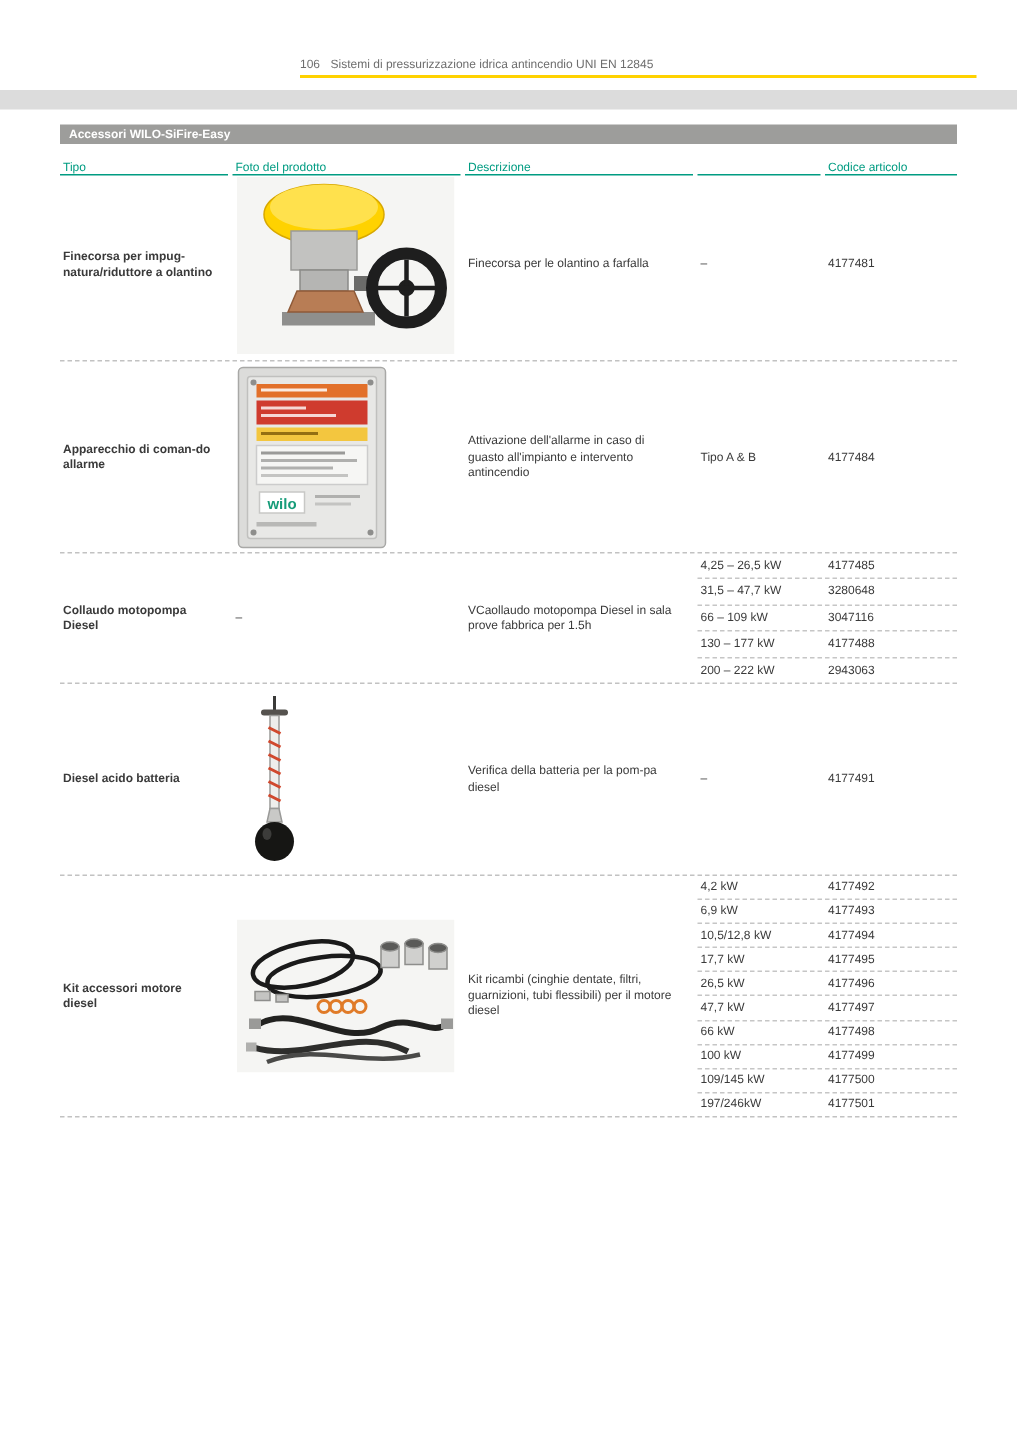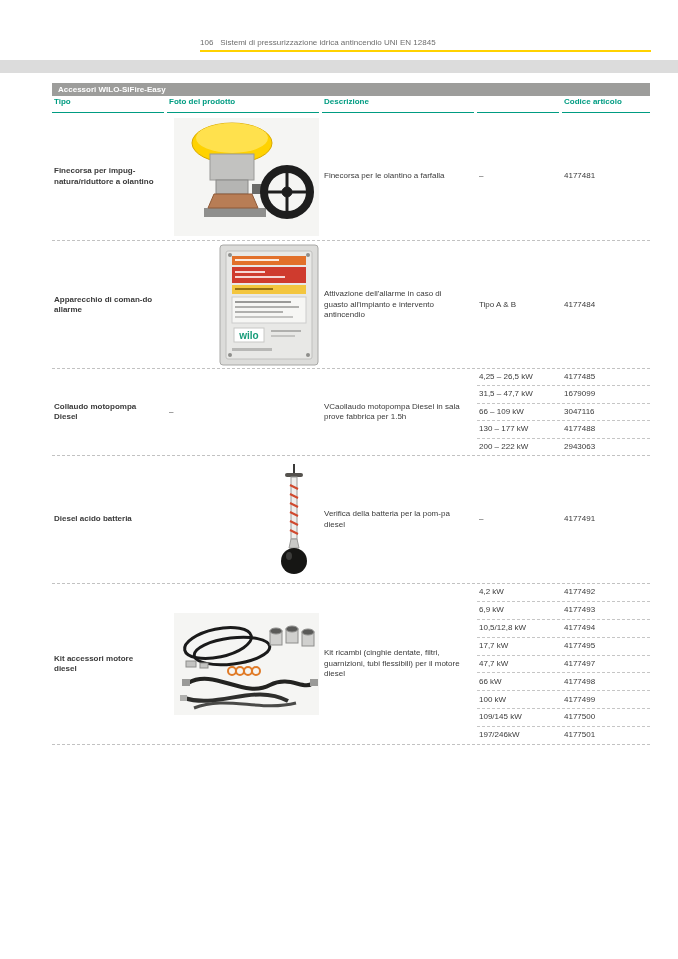--- a/index.html
+++ b/index.html
@@ -10,37 +10,37 @@
     font-family:"Liberation Sans", sans-serif;
     font-size:8px; line-height:1.3; color:#3a3a3a;
   }
   
   .page-header { position:absolute; top:38px; left:200px; width:451px; color:#6e6e6e; }
   .page-num { margin-right:7px; }
   .yellow-rule { position:absolute; top:12px; left:0; width:100%; height:2px; background:#ffd200; }
   .gray-band { position:absolute; top:60px; left:0; width:678px; height:13px; background:#dcdcdc; }
 
   
-  .cat-table { position:absolute; top:83px; left:52px; width:598px; }
+  .cat-table { position:absolute; top:83px; left:40px; width:598px; }
   .title-bar {
     height:13px; line-height:13px; background:#9d9d9b; color:#fff;
     font-weight:bold; padding-left:6px;
   }
   .colheads { display:grid; grid-template-columns:115px 155px 155px 85px 88px; height:17px; }
-  .colh { position:relative; color:#009c82; font-weight:bold; padding:1px 0 0 2px; }
+  .colh { position:relative; color:#009c82; font-weight:normal; padding:11px 0 0 2px; }
   .colh::after { content:""; position:absolute; left:0; right:3px; bottom:0; border-bottom:1px solid #009c82; }
   .colh:last-child::after { right:0; }
 
   .prow { display:grid; grid-template-columns:115px 155px 155px 173px; }
   .prow + .prow { border-top:1px dashed #c2c2c2; }
   .prow:last-child { border-bottom:1px dashed #c2c2c2; }
 
   .cell { display:flex; align-items:center; }
   .tipo  { font-weight:bold; padding:4px 13px 4px 2px; }
-  .foto  { justify-content:flex-end; padding:3px; }
+  .foto  { justify-content:flex-start; padding:3px; }
   .foto.dash { justify-content:flex-start; padding-left:2px; }
   .descr { padding:4px 12px 4px 2px; }
 
   .vlist { display:flex; flex-direction:column; align-items:stretch; padding:0; }
   .vrow  { flex:1; display:flex; align-items:center; }
   .vrow + .vrow { border-top:1px dashed #c6c6c6; }
   .v-label { width:85px; padding-left:2px; }
   .v-code  { flex:1; padding-left:2px; }
 
   
@@ -144,21 +144,21 @@
       <div class="cell tipo">Collaudo motopompa Diesel</div>
       <div class="cell foto dash">–</div>
       <div class="cell descr">VCaollaudo motopompa Diesel in sala prove fabbrica per 1.5h</div>
       <div class="cell vlist">
         <div class="vrow">
           <div class="v-label">4,25 – 26,5 kW</div>
           <div class="v-code">4177485</div>
         </div>
         <div class="vrow">
           <div class="v-label">31,5 – 47,7 kW</div>
-          <div class="v-code">1679099</div>
+          <div class="v-code">3280648</div>
         </div>
         <div class="vrow">
           <div class="v-label">66 – 109 kW</div>
           <div class="v-code">3047116</div>
         </div>
         <div class="vrow">
           <div class="v-label">130 – 177 kW</div>
           <div class="v-code">4177488</div>
         </div>
         <div class="vrow">
@@ -242,20 +242,24 @@
         </div>
         <div class="vrow">
           <div class="v-label">10,5/12,8 kW</div>
           <div class="v-code">4177494</div>
         </div>
         <div class="vrow">
           <div class="v-label">17,7 kW</div>
           <div class="v-code">4177495</div>
         </div>
         <div class="vrow">
+          <div class="v-label">26,5 kW</div>
+          <div class="v-code">4177496</div>
+        </div>
+        <div class="vrow">
           <div class="v-label">47,7 kW</div>
           <div class="v-code">4177497</div>
         </div>
         <div class="vrow">
           <div class="v-label">66 kW</div>
           <div class="v-code">4177498</div>
         </div>
         <div class="vrow">
           <div class="v-label">100 kW</div>
           <div class="v-code">4177499</div>

